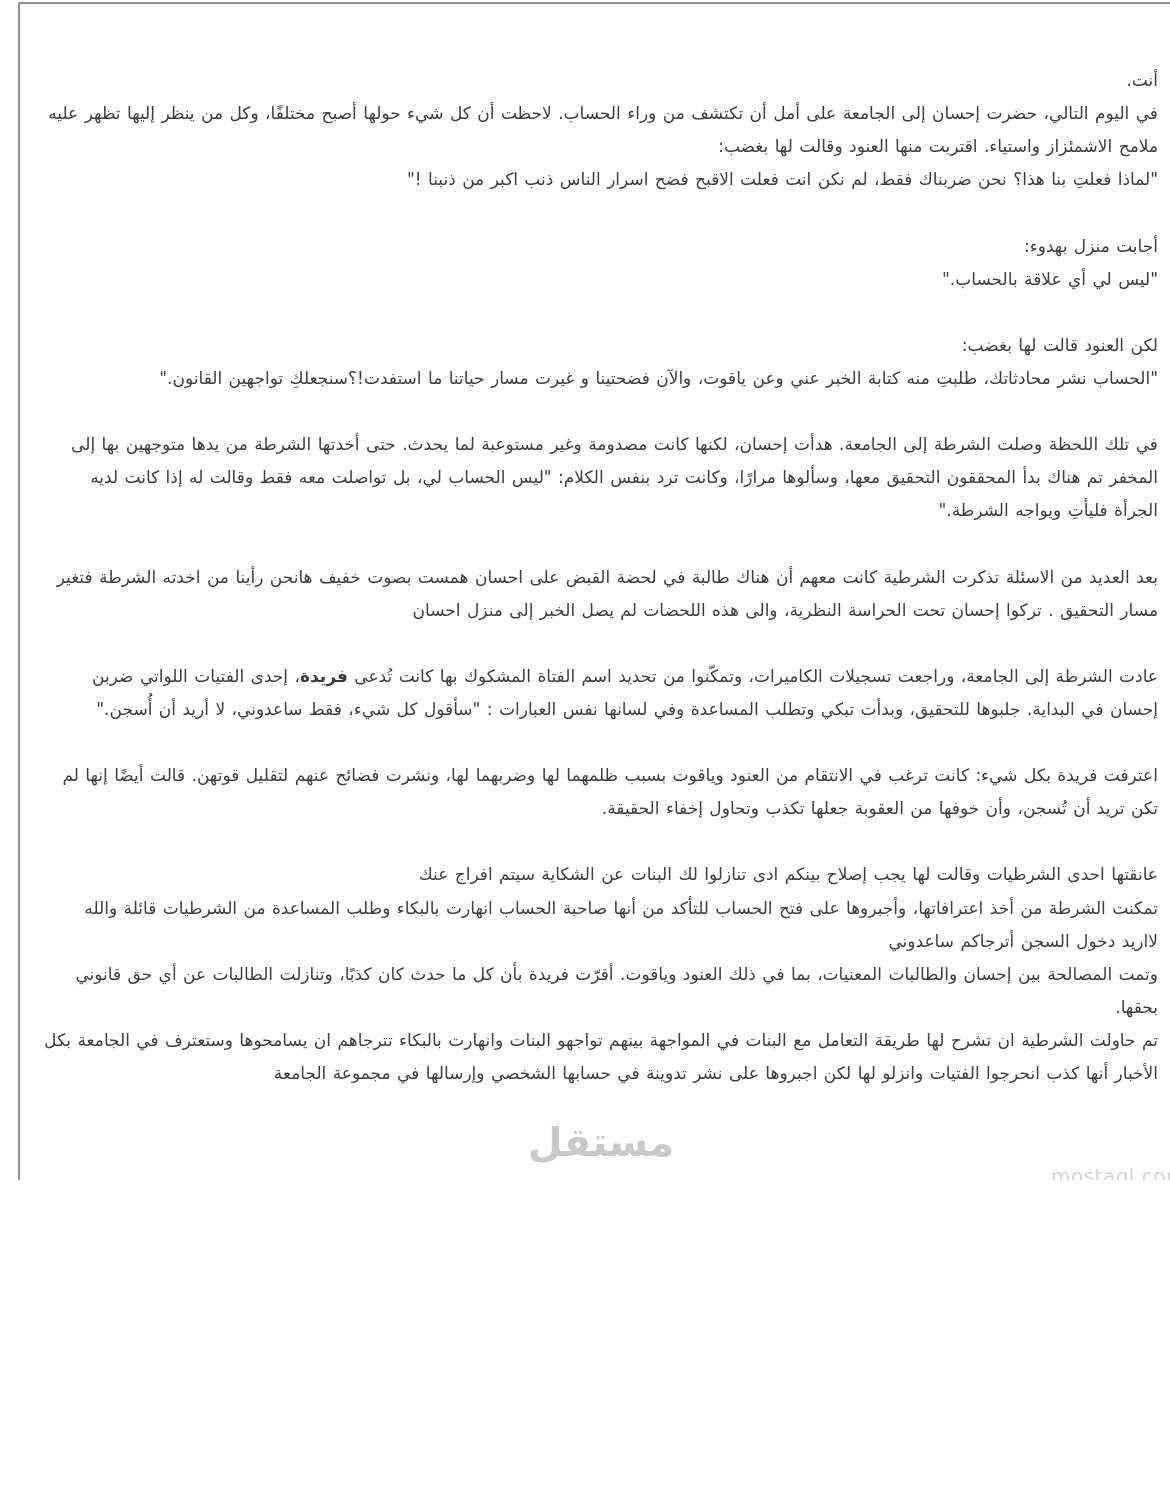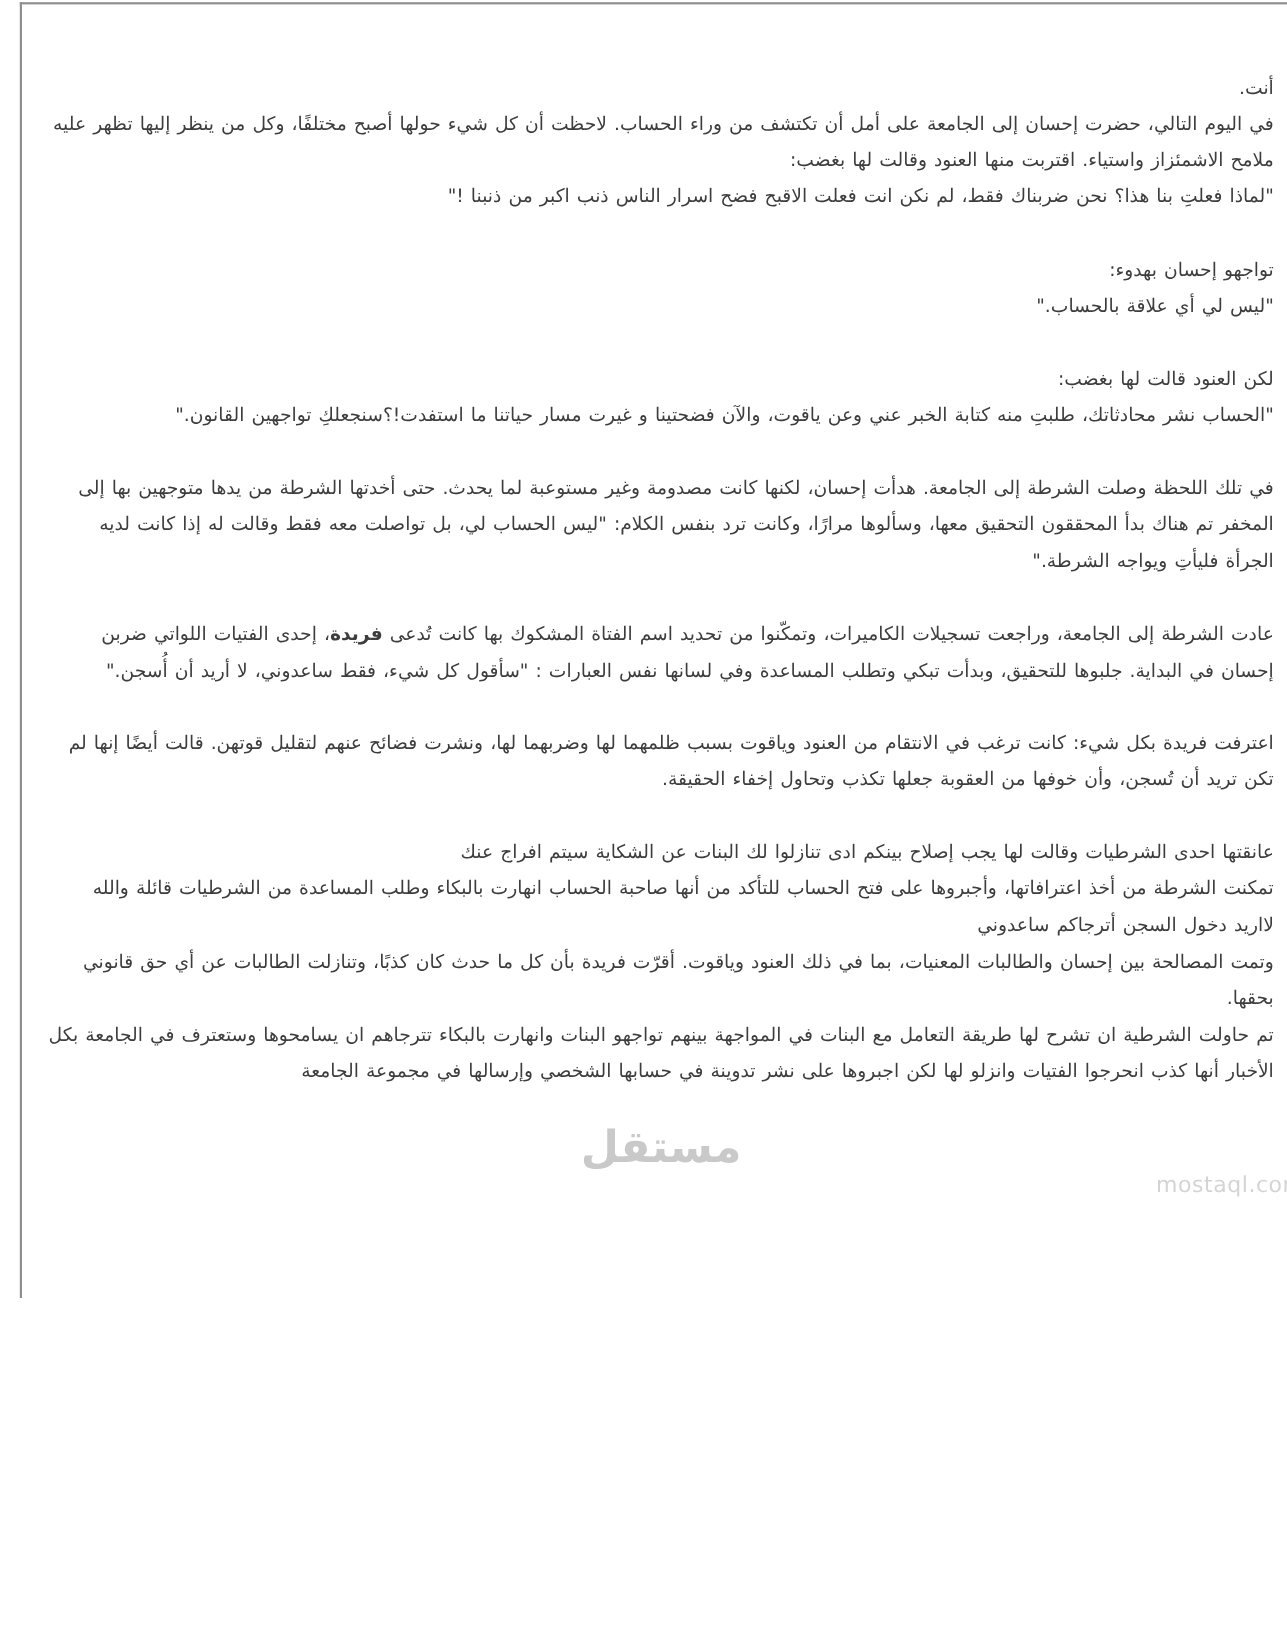--- a/index.html
+++ b/index.html
@@ -77,29 +77,32 @@
 
 <div class="page">
   <div class="page-border"></div>
   <div class="content">
       <div class="block">
         <p><span>أنت.</span></p>
         <p><span>في اليوم التالي، حضرت إحسان إلى الجامعة على أمل أن تكتشف من وراء الحساب. لاحظت أن كل شيء حولها أصبح مختلفًا، وكل من ينظر إليها تظهر عليه ملامح الاشمئزاز واستياء. اقتربت منها العنود وقالت لها بغضب:</span></p>
         <p><span>"لماذا فعلتِ بنا هذا؟ نحن ضربناك فقط، لم نكن انت فعلت الاقبح فضح اسرار الناس ذنب اكبر من ذنبنا !"</span></p>
       </div>
       <div class="block">
-        <p><span>تواجهو إحسان بهدوء:</span></p>
+        <p><span>أجابت منزل بهدوء:</span></p>
         <p><span>"ليس لي أي علاقة بالحساب."</span></p>
       </div>
       <div class="block">
         <p><span>لكن العنود قالت لها بغضب:</span></p>
         <p><span>"الحساب نشر محادثاتك، طلبتِ منه كتابة الخبر عني وعن ياقوت، والآن فضحتينا و غيرت مسار حياتنا ما استفدت!؟سنجعلكِ تواجهين القانون."</span></p>
       </div>
       <div class="block">
         <p><span>في تلك اللحظة وصلت الشرطة إلى الجامعة. هدأت إحسان، لكنها كانت مصدومة وغير مستوعبة لما يحدث.  حتى أخدتها الشرطة من يدها متوجهين بها إلى المخفر تم هناك بدأ المحققون التحقيق معها، وسألوها مرارًا، وكانت ترد بنفس الكلام: "ليس الحساب لي، بل تواصلت معه فقط وقالت له إذا كانت لديه الجرأة فليأتِ ويواجه الشرطة."</span></p>
+      </div>
+      <div class="block">
+        <p><span>بعد العديد من الاسئلة تذكرت الشرطية كانت معهم  أن هناك طالبة  في لحضة القبض على احسان همست بصوت خفيف هانحن رأينا من اخدته الشرطة فتغير مسار التحقيق .  تركوا إحسان تحت الحراسة النظرية، والى هذه اللحضات لم يصل الخبر إلى منزل احسان</span></p>
       </div>
       <div class="block">
         <p><span>عادت الشرطة إلى الجامعة، وراجعت تسجيلات الكاميرات، وتمكّنوا من تحديد اسم الفتاة المشكوك بها كانت تُدعى </span><span class="bold">فريدة</span><span>، إحدى الفتيات اللواتي ضربن إحسان في البداية. جلبوها للتحقيق، وبدأت تبكي وتطلب المساعدة وفي لسانها نفس العبارات : "سأقول كل شيء، فقط ساعدوني، لا أريد أن أُسجن."</span></p>
       </div>
       <div class="block">
         <p><span>اعترفت فريدة بكل شيء: كانت ترغب في الانتقام من العنود وياقوت بسبب ظلمهما لها وضربهما لها، ونشرت فضائح عنهم لتقليل قوتهن. قالت أيضًا إنها لم تكن تريد أن تُسجن، وأن خوفها من العقوبة جعلها تكذب وتحاول إخفاء الحقيقة.</span></p>
       </div>
       <div class="block">
         <p><span>عانقتها احدى الشرطيات وقالت لها يجب إصلاح بينكم ادى تنازلوا لك البنات عن الشكاية سيتم افراج عنك</span></p>
         <p><span>تمكنت الشرطة من أخذ اعترافاتها، وأجبروها على فتح الحساب للتأكد من أنها صاحبة الحساب انهارت بالبكاء وطلب المساعدة من الشرطيات قائلة والله لااريد دخول السجن أترجاكم ساعدوني</span></p>

